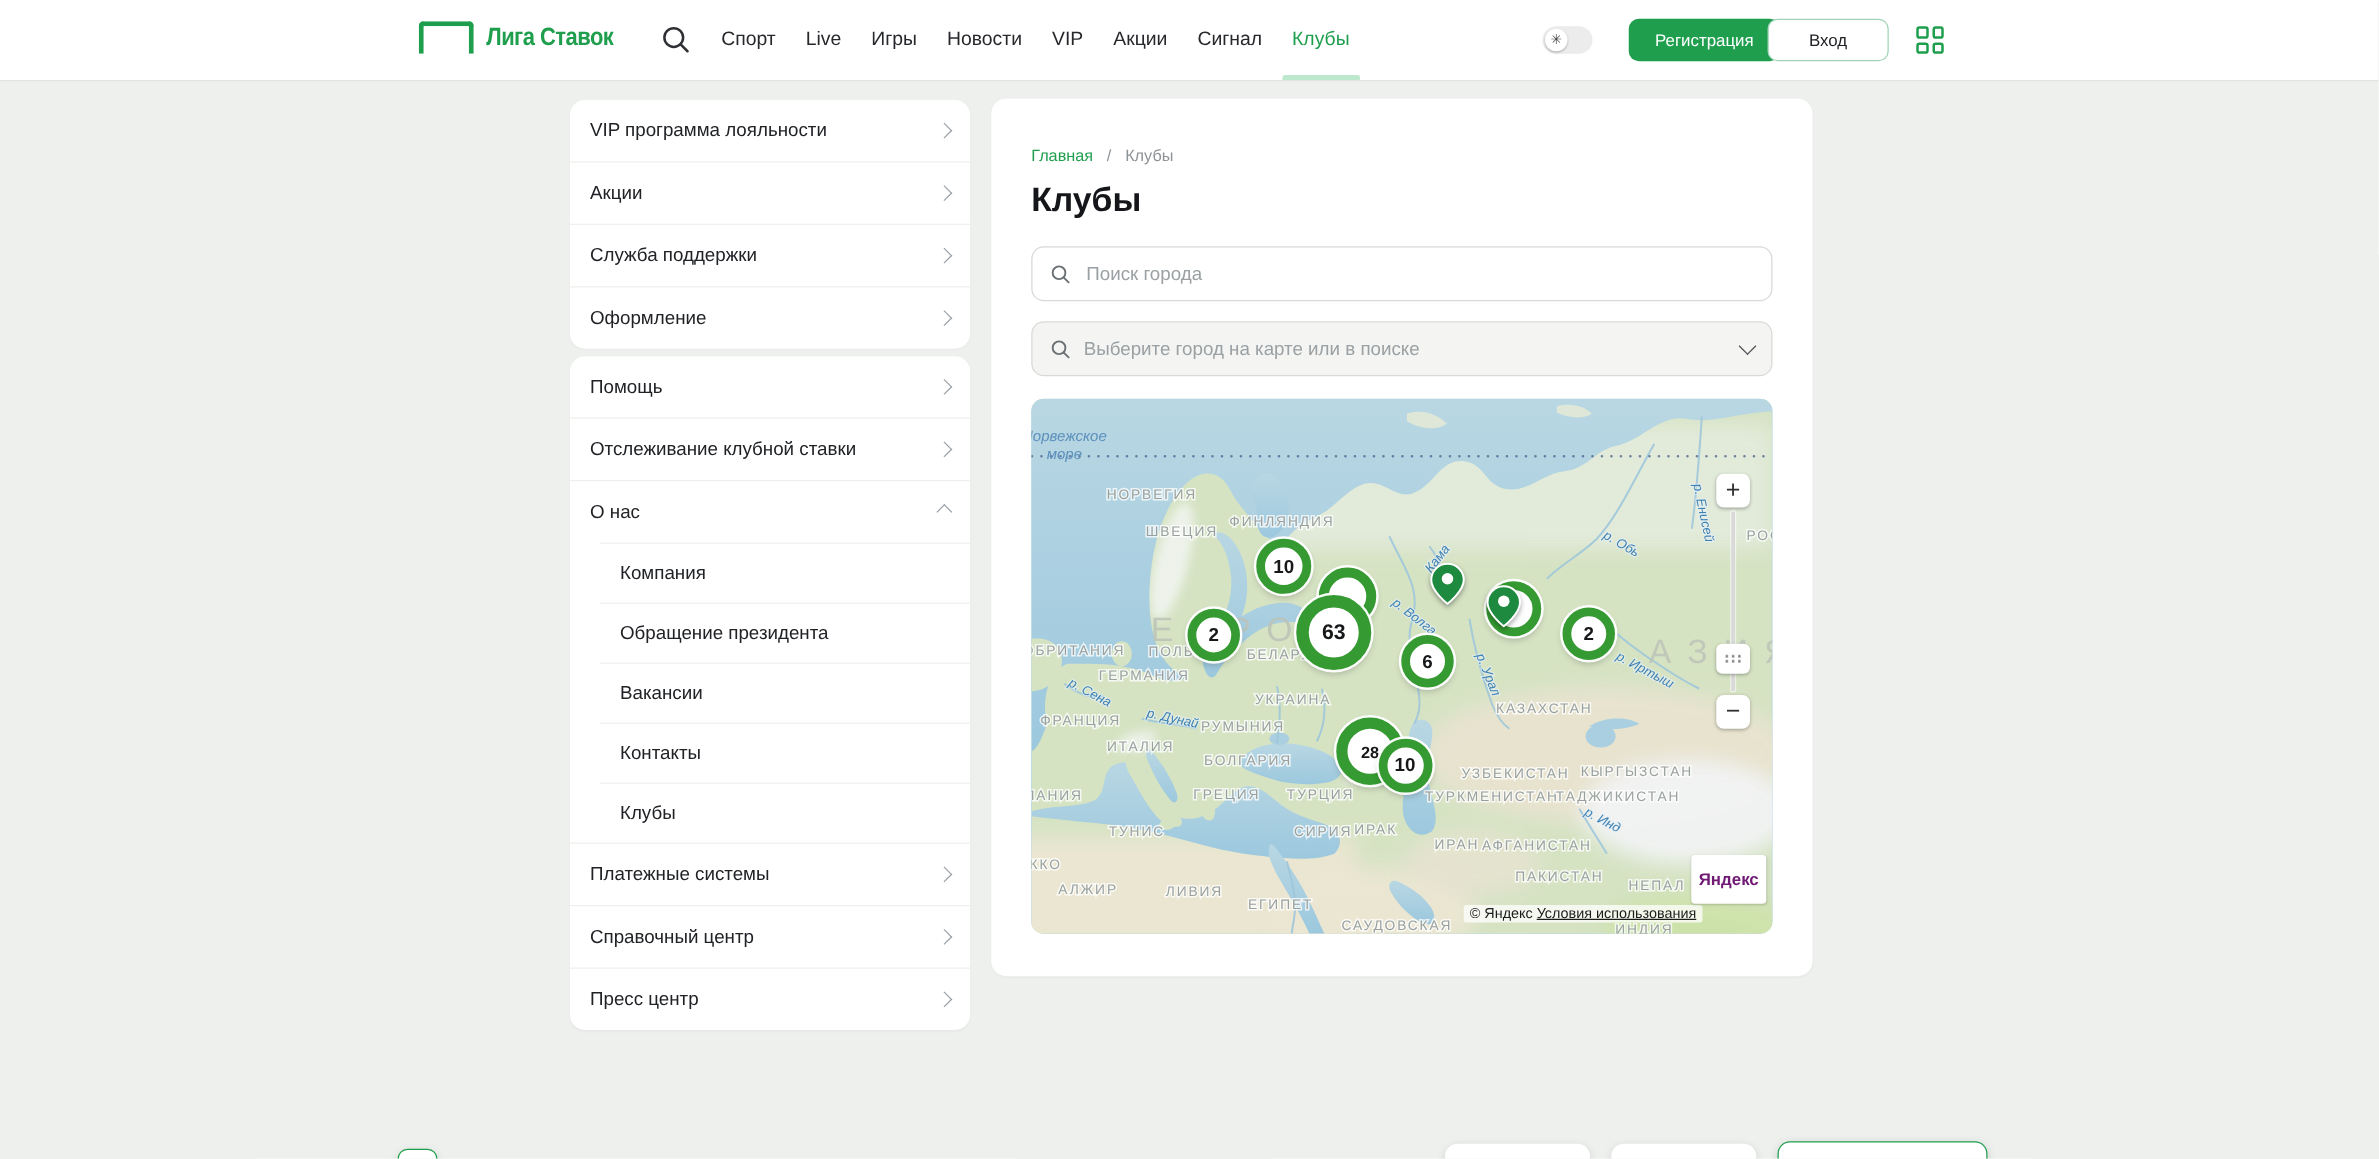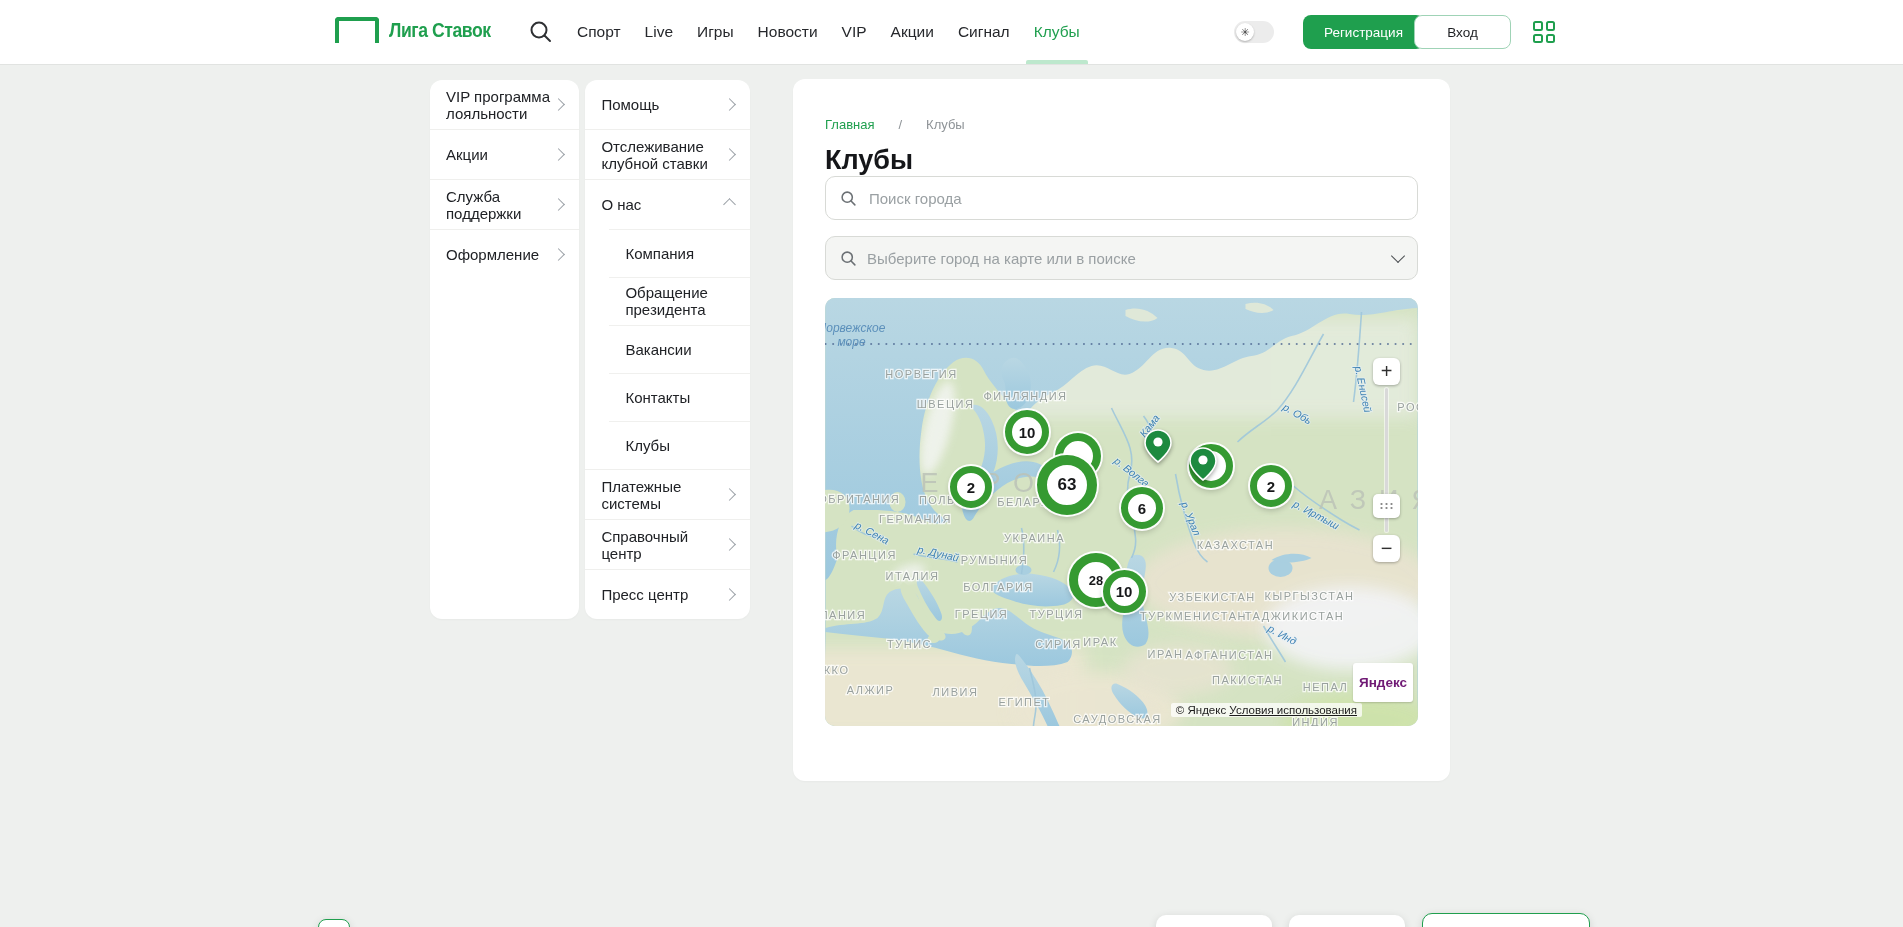--- a/index.html
+++ b/index.html
@@ -16,38 +16,38 @@
   .nav-item.active{color:#1f9f4e}
   .nav-item.active::after{content:"";position:absolute;left:-8px;right:-8px;bottom:0;height:4px;background:#bde8cd;border-radius:2px 2px 0 0}
   .toggle{position:absolute;left:1234px;top:21px;width:40px;height:22px;background:#ececec;border-radius:11px;cursor:pointer}
   .knob{position:absolute;left:2px;top:2px;width:18px;height:18px;border-radius:50%;background:#fff;box-shadow:0 1px 2px rgba(0,0,0,.25);display:flex;align-items:center;justify-content:center;font-size:11px;color:#474747;line-height:1}
   .btn-reg{position:absolute;left:1303px;top:15px;width:121px;height:34px;background:#1f9f4e;color:#fff;border:none;border-radius:8px;font-size:13.5px;font-family:inherit;cursor:pointer}
   .btn-login{position:absolute;left:1414px;top:15px;width:97px;height:34px;background:#fff;color:#1d1f22;border:1px solid #9fd3b6;border-radius:8px;font-size:13.5px;font-family:inherit;cursor:pointer}
   .grid-icon{position:absolute;left:1533px;top:21px;width:22px;height:22px;display:grid;grid-template-columns:1fr 1fr;gap:3px;cursor:pointer}
   .grid-icon span{border:2px solid #1f9f4e;border-radius:2.5px;box-sizing:border-box}
 
   
-  .sidebar{position:absolute;left:430px;top:80px;width:320px;display:flex;flex-direction:row;gap:6px}
+  .sidebar{position:absolute;left:456px;top:80px;width:320px;display:flex;flex-direction:column;gap:6px}
   .sb-card{background:#fff;border-radius:12px;overflow:hidden;box-shadow:0 1px 2px rgba(0,0,0,.03)}
   .sb-item{height:49px;display:flex;align-items:center;justify-content:space-between;padding:0 16px;border-top:1px solid #efefed;cursor:pointer;position:relative}
   .sb-card .sb-item:first-child{border-top:none}
   .sb-item.sub{padding-left:40px;height:48px;border-top:none}
   .sb-item.sub::before{content:"";position:absolute;left:24px;right:0;top:0;height:1px;background:#f0f0ee}
   .sb-label{font-size:15px;color:#202226}
   .chev{width:8px;height:8px;border-right:1.7px solid #9aa0a6;border-bottom:1.7px solid #9aa0a6;flex:none}
   .chev.right{transform:rotate(-45deg)}
   .chev.up{transform:rotate(-135deg)}
 
   
   .main-card{position:absolute;left:793px;top:79px;width:657px;height:702px;background:#fff;border-radius:12px;padding:38px 32px;box-sizing:border-box;box-shadow:0 1px 2px rgba(0,0,0,.03)}
-  .crumbs{font-size:13px;color:#8e9397;display:flex;gap:24px;align-items:center}
+  .crumbs{font-size:13px;color:#8e9397;display:flex;gap:11px;align-items:center}
   .crumb-home{color:#1f9f4e;cursor:pointer}
   .page-title{font-size:27px;font-weight:bold;color:#151619;margin:13px 0 0}
   .field{position:relative;height:44px;border:1px solid #d8dad6;border-radius:10px;display:flex;align-items:center;padding:0 14px;gap:10px;background:#fff;box-sizing:border-box}
-  .field.search{}
+  .field.search{margin-top:21px}
   .field.select{background:#f4f5f3;margin-top:16px;cursor:pointer}
   .field input{border:none;outline:none;background:transparent;font-size:15px;font-family:inherit;flex:1;color:#333;min-width:0}
   .field input::placeholder{color:#9aa0a3}
   .ph{font-size:15px;color:#9aa0a3;flex:1}
   .chev-down{width:9px;height:9px;border-right:1.8px solid #4b4f52;border-bottom:1.8px solid #4b4f52;transform:rotate(45deg);margin-top:-5px;flex:none}
 
   
   .map{position:relative;width:593px;height:428px;border-radius:10px;overflow:hidden;margin-top:18px;background:#a9cfe0;cursor:grab}
   .map svg.geo{position:absolute;left:0;top:0}
   #map-markers{position:absolute;left:0;top:0;width:100%;height:100%}

